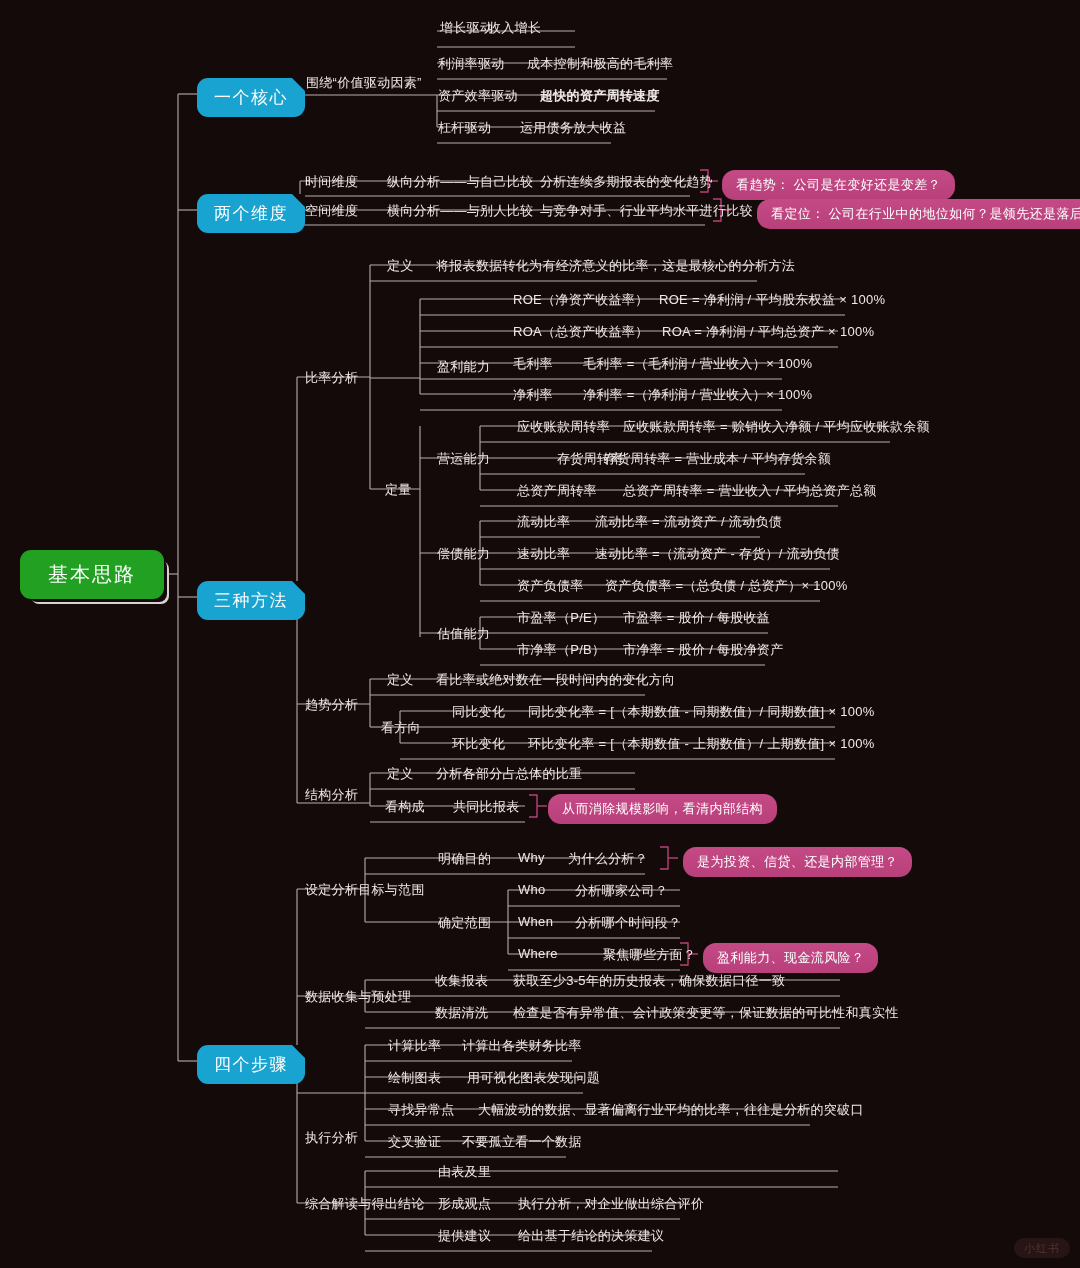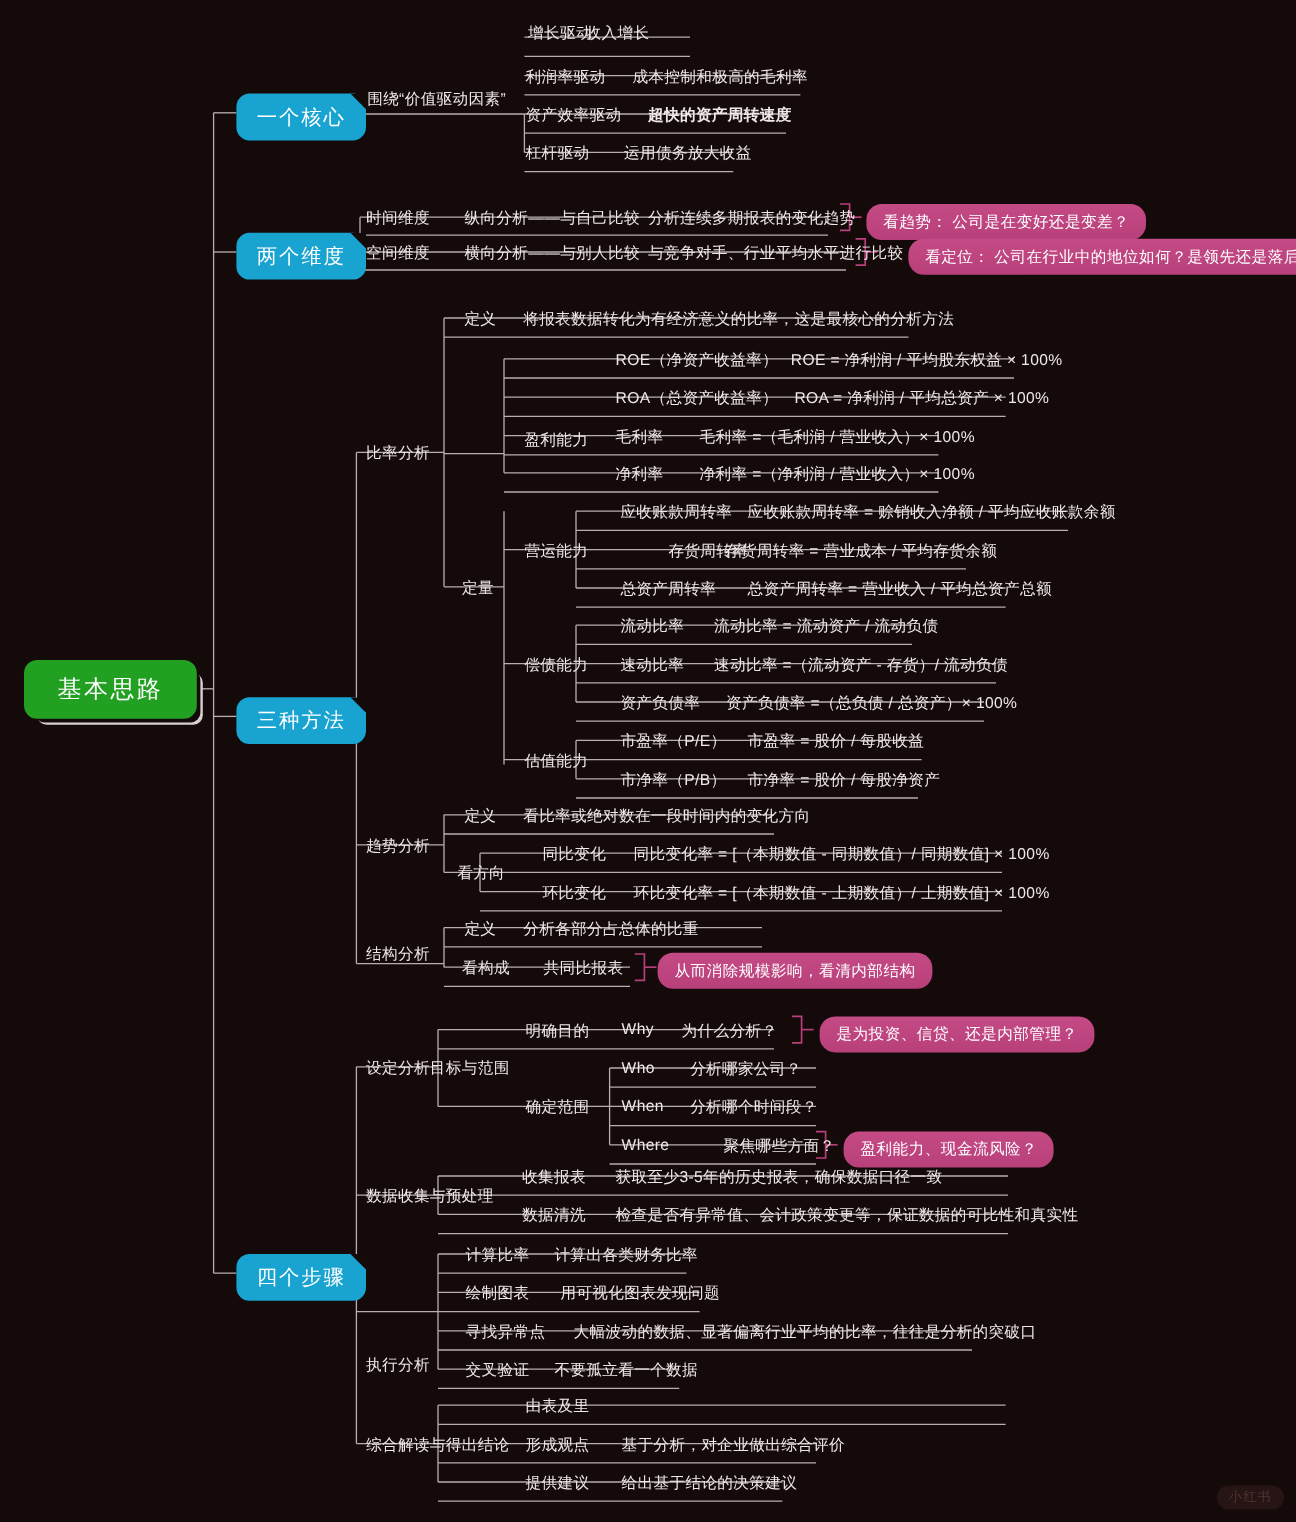--- a/index.html
+++ b/index.html
@@ -347,19 +347,19 @@
   <div class="txt" style="left:388px;top:1069px;">绘制图表</div>
   <div class="txt" style="left:467px;top:1069px;">用可视化图表发现问题</div>
   <div class="txt" style="left:388px;top:1101px;">寻找异常点</div>
   <div class="txt" style="left:478px;top:1101px;">大幅波动的数据、显著偏离行业平均的比率，往往是分析的突破口</div>
   <div class="txt" style="left:388px;top:1133px;">交叉验证</div>
   <div class="txt" style="left:462px;top:1133px;">不要孤立看一个数据</div>
 
   <div class="txt" style="left:305px;top:1195px;">综合解读与得出结论</div>
   <div class="txt" style="left:438px;top:1163px;">由表及里</div>
   <div class="txt" style="left:438px;top:1195px;">形成观点</div>
-  <div class="txt" style="left:518px;top:1195px;">基于分析，对企业做出综合评价</div>
+  <div class="txt" style="left:518px;top:1195px;">执行分析，对企业做出综合评价</div>
   <div class="txt" style="left:438px;top:1227px;">提供建议</div>
   <div class="txt" style="left:518px;top:1227px;">给出基于结论的决策建议</div>
 
   <div class="wm">小红书</div>
 
 </div>
 
 </body></html>

